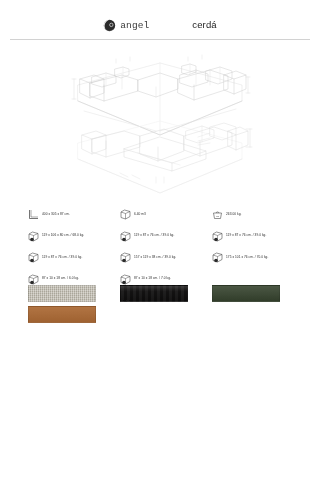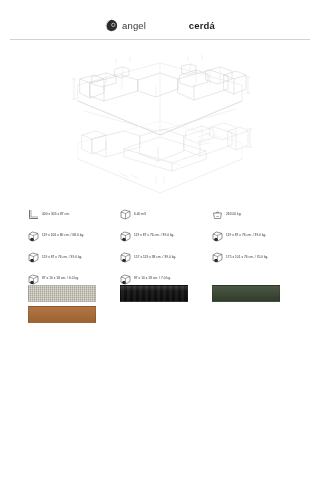--- a/index.html
+++ b/index.html
@@ -29,22 +29,22 @@
     gap: 4px;
     height: 14px;
   }
   .logo-mark { width: 13px; height: 13px; display: block; }
   .logo-text {
     font-size: 9.5px;
     letter-spacing: 0.15px;
     color: #3a3a3a;
     white-space: nowrap;
   }
-  .logo-text .light { font-weight: 400; }
-  .logo-text .bold  { font-weight: 700; color: #1d1d1d; margin-left: 40px; }
+  .logo-text .light { font-weight: 400; font-family: Liberation Mono, monospace; }
+  .logo-text .bold  { font-weight: 400; color: #1d1d1d; margin-left: 40px; }
 
   .rule {
     margin-top: 7px;
     width: 300px;
     height: 1px;
     background: #d2d2d2;
   }
 
   
   .drawing-wrap {

